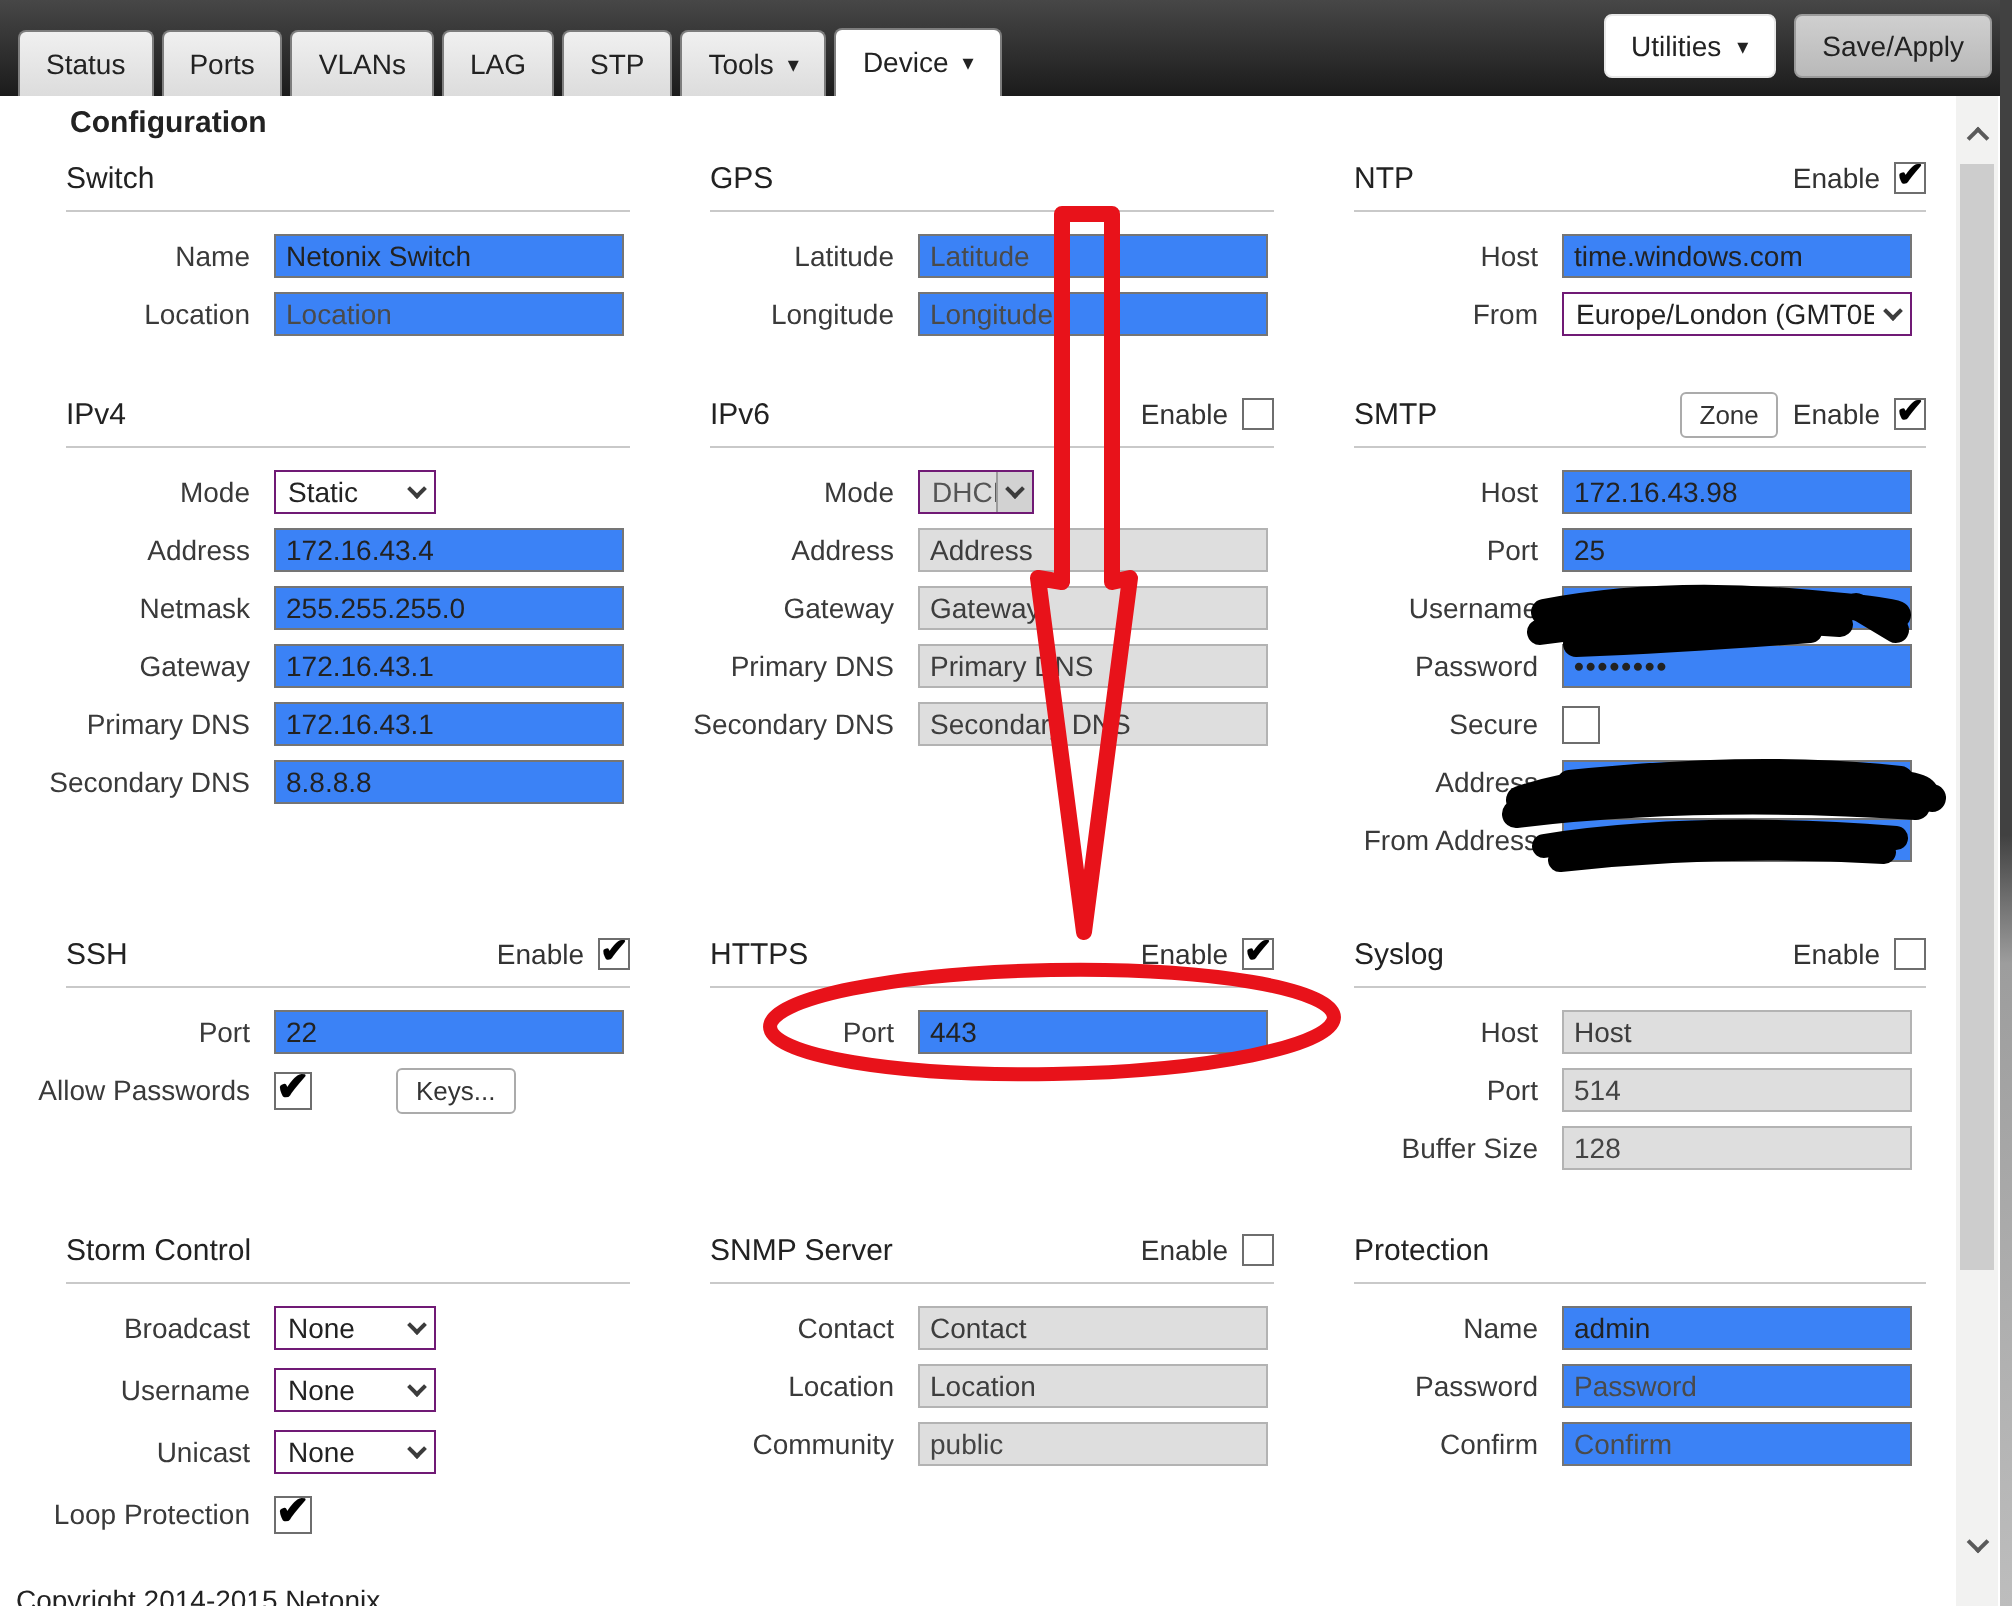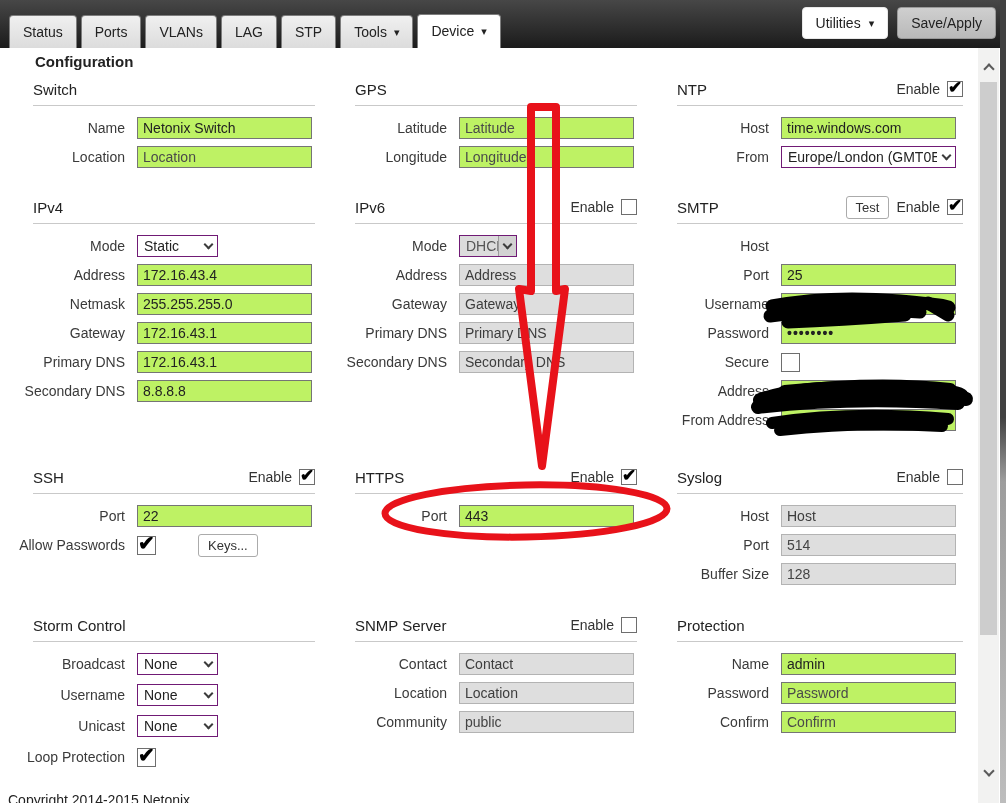--- a/index.html
+++ b/index.html
@@ -32,21 +32,21 @@
   .pt14 { padding-top:14px; }
   .sec-head { display:flex; align-items:center; justify-content:space-between; height:22px; }
   .sec-title { font-size:15px; font-weight:normal; color:#222; }
   .sec-head-right { display:flex; align-items:center; gap:7px; font-size:14px; color:#333; }
   .divider { border-bottom:1px solid #c9c9c9; margin:5px 0 11px; }
   .frow { display:flex; align-items:center; margin-bottom:7px; height:22px; }
   .frow-lg { margin-bottom:9px; }
   .flabel { width:92px; margin-right:12px; display:flex; justify-content:flex-end;
     font-size:14px; color:#3a3a3a; flex-shrink:0; }
   .flabel span { white-space:nowrap;padding-left:19px; }
-  .tinput { width:175px; height:22px; border:1px solid #757575; background:#bef264;
+  .tinput { width:175px; height:22px; border:1px solid #757575; background:#3b82f6;
     font:14px "Liberation Sans",sans-serif; color:#222; padding:0 5px; }
   .tinput::placeholder { color:#4a4a4a; opacity:1; }
   .tinput.dis { background:#dedede; border-color:#b3b3b3; color:#444; }
   .tinput.dis::placeholder { color:#3d3d3d; }
   .pw { font-weight:bold; letter-spacing:1px; }
   .fsel { display:inline-flex; align-items:center; border:1px solid #701a75; background:#fff;
     height:22px; padding-left:6px; font-size:14px; color:#222; cursor:pointer; overflow:hidden; }
   .fsel-text { white-space:nowrap; overflow:hidden; flex:1; }
   .fsel-arrow { width:18px; align-self:stretch; display:flex; align-items:center;
     justify-content:center; flex-shrink:0; }
@@ -282,32 +282,33 @@
           <span>Secondary DNS</span>
         </div>
       <input class="tinput dis" placeholder="Secondary DNS" style="">
     </div>
   </section>
 
   <section class="sec" style="grid-area:2/3">
     <div class="sec-head">
       <h3 class="sec-title">SMTP</h3>
       <div class="sec-head-right">
-        <button class="mini-btn">Test</button>
+        <button class="mini-btn">Zone</button>
         <span>Enable</span>
         <span class="cb">
             <span class="mark">✔</span>
           </span>
       </div>
     </div>
     <div class="divider"></div>
     <div class="frow">
       <div class="flabel">
           <span>Host</span>
         </div>
+      <input class="tinput" value="172.16.43.98" style="">
     </div>
     <div class="frow">
       <div class="flabel">
           <span>Port</span>
         </div>
       <input class="tinput" value="25" style="">
     </div>
     <div class="frow">
       <div class="flabel">
           <span>Username</span>

